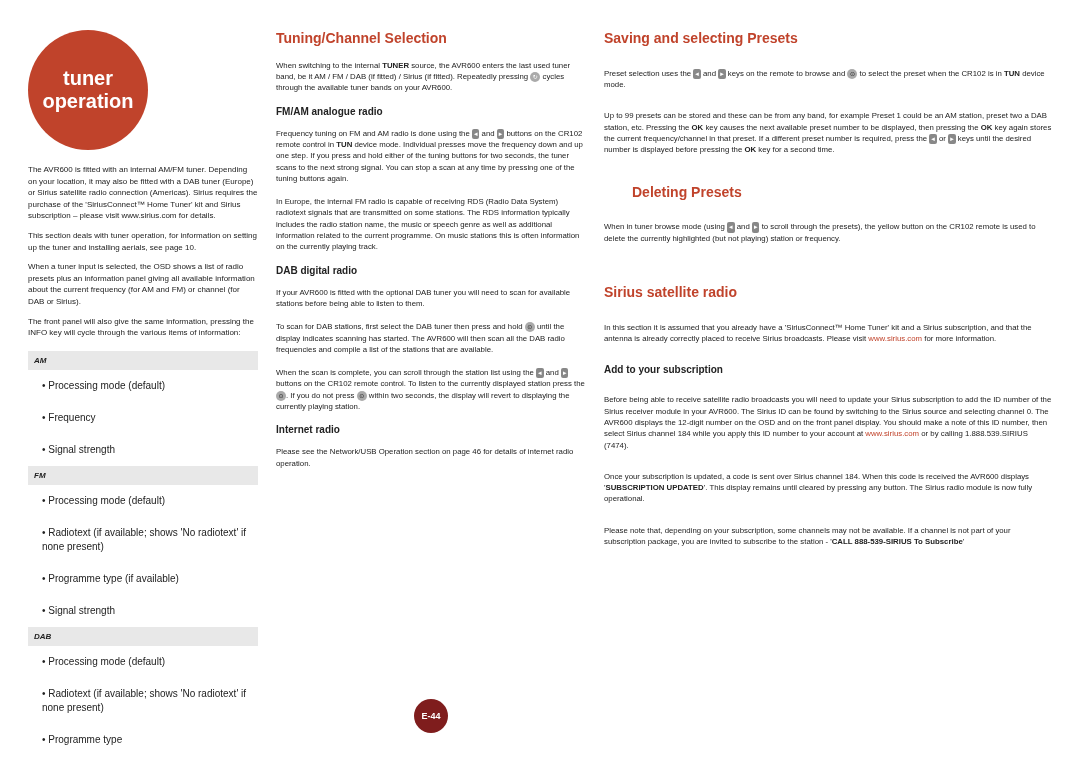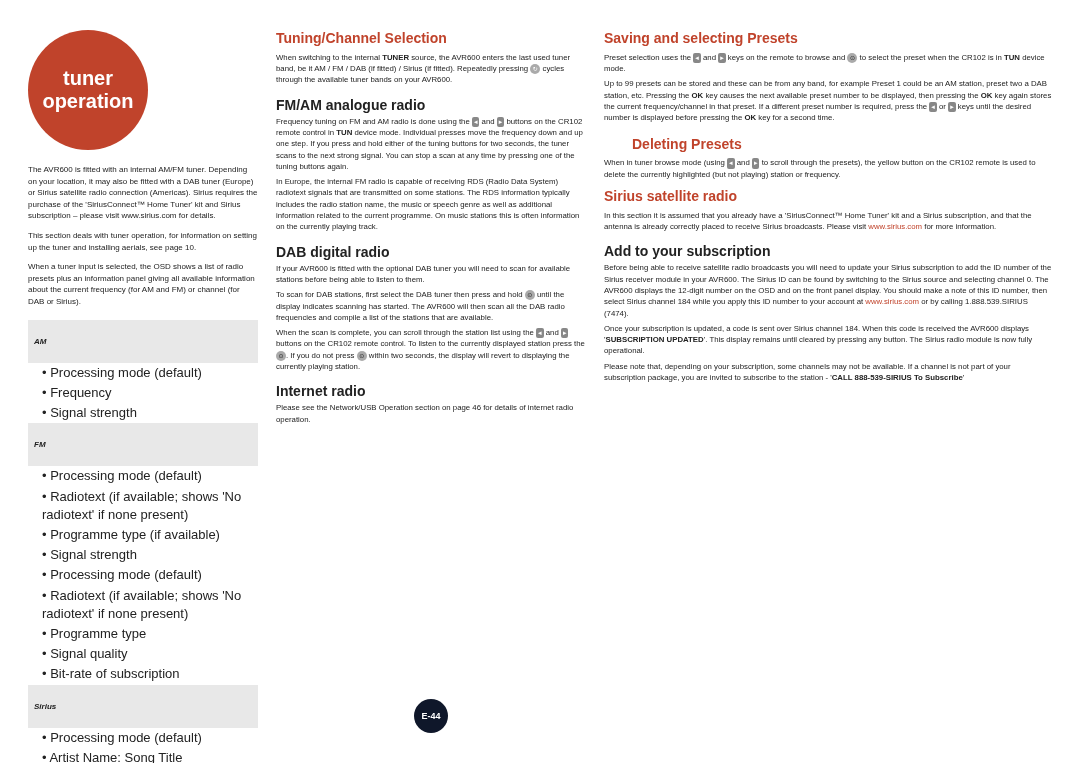--- a/index.html
+++ b/index.html
@@ -53,76 +53,75 @@
       color: #222;
       margin-bottom: 8px;
     }
     .info-table {
       width: 100%;
       border-collapse: collapse;
       margin-top: 4px;
     }
     .info-table .section-header {
       background: #d8d8d8;
-      padding: 16px 6px;
+      padding: 4px 6px;
       font-style: italic;
       font-weight: bold;
       font-size: 8px;
     }
     .info-table td {
-      padding: 1px 6px;
-      font-size: 13px;
+      padding: 9px 6px;
+      font-size: 10px;
       line-height: 1.4;
       vertical-align: top;
     }
     .info-table tr.section-row td {
       background: #e8e8e8;
     }
     .info-table .bullet-row td {
       padding-left: 14px;
     }
     
     .mid-col {
       width: 310px;
       flex-shrink: 0;
       display: flex;
       flex-direction: column;
-      gap: 0;
+      gap: 8px;
     }
     
     .right-col {
       flex: 1;
       display: flex;
       flex-direction: column;
-      gap: 0;
+      gap: 16px;
     }
     .section-title {
       font-size: 14px;
       font-weight: bold;
       color: #c0432b;
       margin-bottom: 5px;
       line-height: 1.2;
     }
     .subsection-title {
-      font-size: 14px;
-      font-weight: bold;
-      color: #222;
-      margin-top: 7px;
+      font-size: 10px;
+      font-weight: bold;
+      color: #222;
       margin-bottom: 3px;
     }
     .body-text {
       font-size: 7.8px;
       line-height: 1.45;
       color: #222;
       margin-bottom: 4px;
     }
     .body-text strong { font-weight: bold; }
     .body-text a { color: #c0432b; text-decoration: none; }
     .page-num {
-      background: #0f172a;
+      background: #7f1d1d;
       color: #fff;
       border-radius: 50%;
       width: 34px;
       height: 34px;
       display: flex;
       align-items: center;
       justify-content: center;
       font-size: 9px;
       font-weight: bold;
       margin: 10px auto 0 auto;
@@ -134,20 +133,21 @@
 <div class="page">
 
   <div class="left-col">
     <div class="circle-badge">
       <span>tuner</span>
       <span>operation</span>
     </div>
     <p class="intro-text">The AVR600 is fitted with an internal AM/FM tuner. Depending on your location, it may also be fitted with a DAB tuner (Europe) or Sirius satellite radio connection (Americas). Sirius requires the purchase of the 'SiriusConnect™ Home Tuner' kit and Sirius subscription – please visit www.sirius.com for details.</p>
     <p class="intro-text">This section deals with tuner operation, for information on setting up the tuner and installing aerials, see page 10.</p>
     <p class="intro-text">When a tuner input is selected, the OSD shows a list of radio presets plus an information panel giving all available information about the current frequency (for AM and FM) or channel (for DAB or Sirius).</p>
+    <p class="intro-text">The front panel will also give the same information, pressing the INFO key will cycle through the various items of information:</p>
 
     <table class="info-table">
       <tbody id="info-table-body">
           <tr class="section-row">
             <td class="section-header" colspan="1" style="font-style: italic; font-weight: bold;">AM</td>
           </tr>
           <tr class="bullet-row">
             <td>• Processing mode (default)</td>
           </tr>
           <tr class="bullet-row">
@@ -163,20 +163,23 @@
             <td>• Processing mode (default)</td>
           </tr>
           <tr class="bullet-row">
             <td>• Radiotext (if available; shows 'No radiotext' if none present)</td>
           </tr>
           <tr class="bullet-row">
             <td>• Programme type (if available)</td>
           </tr>
           <tr class="bullet-row">
             <td>• Signal strength</td>
+          </tr>
+          <tr class="section-row">
+            <td class="section-header" colspan="1" style="font-style: italic; font-weight: bold;">DAB</td>
           </tr>
           <tr class="bullet-row">
             <td>• Processing mode (default)</td>
           </tr>
           <tr class="bullet-row">
             <td>• Radiotext (if available; shows 'No radiotext' if none present)</td>
           </tr>
           <tr class="bullet-row">
             <td>• Programme type</td>
           </tr>
@@ -241,21 +244,21 @@
     </p>
     <p class="body-text">
       Up to 99 presets can be stored and these can be from any band, for example Preset 1 could be an AM station, preset two a DAB station, etc. Pressing the <strong>OK</strong> key causes the next available preset number to be displayed, then pressing the <strong>OK</strong> key again stores the current frequency/channel in that preset. If a different preset number is required, press the <span style="display:inline-block;background:#888;border-radius:2px;padding:0 2px;color:#fff;font-size:7px;">◂</span> or <span style="display:inline-block;background:#888;border-radius:2px;padding:0 2px;color:#fff;font-size:7px;">▸</span> keys until the desired number is displayed before pressing the <strong>OK</strong> key for a second time.
     </p>
 
     <div class="section-title" style="margin-top:8px;padding-left:28px;">Deleting Presets</div>
     <p class="body-text">
       When in tuner browse mode (using <span style="display:inline-block;background:#888;border-radius:2px;padding:0 2px;color:#fff;font-size:7px;">◂</span> and <span style="display:inline-block;background:#888;border-radius:2px;padding:0 2px;color:#fff;font-size:7px;">▸</span> to scroll through the presets), the yellow button on the CR102 remote is used to delete the currently highlighted (but not playing) station or frequency.
     </p>
 
-    <div class="section-title" style="margin-top:4px;">Sirius satellite radio</div>
+    <div class="section-title" style="margin-top:20px;">Sirius satellite radio</div>
     <p class="body-text">
       In this section it is assumed that you already have a 'SiriusConnect™ Home Tuner' kit and a Sirius subscription, and that the antenna is already correctly placed to receive Sirius broadcasts. Please visit <a href="#" style="color:#c0432b;">www.sirius.com</a> for more information.
     </p>
 
     <div class="subsection-title">Add to your subscription</div>
     <p class="body-text">
       Before being able to receive satellite radio broadcasts you will need to update your Sirius subscription to add the ID number of the Sirius receiver module in your AVR600. The Sirius ID can be found by switching to the Sirius source and selecting channel 0. The AVR600 displays the 12-digit number on the OSD and on the front panel display. You should make a note of this ID number, then select Sirius channel 184 while you apply this ID number to your account at <a href="#" style="color:#c0432b;">www.sirius.com</a> or by calling 1.888.539.SIRIUS (7474).
     </p>
     <p class="body-text">
       Once your subscription is updated, a code is sent over Sirius channel 184. When this code is received the AVR600 displays '<strong>SUBSCRIPTION UPDATED</strong>'. This display remains until cleared by pressing any button. The Sirius radio module is now fully operational.

